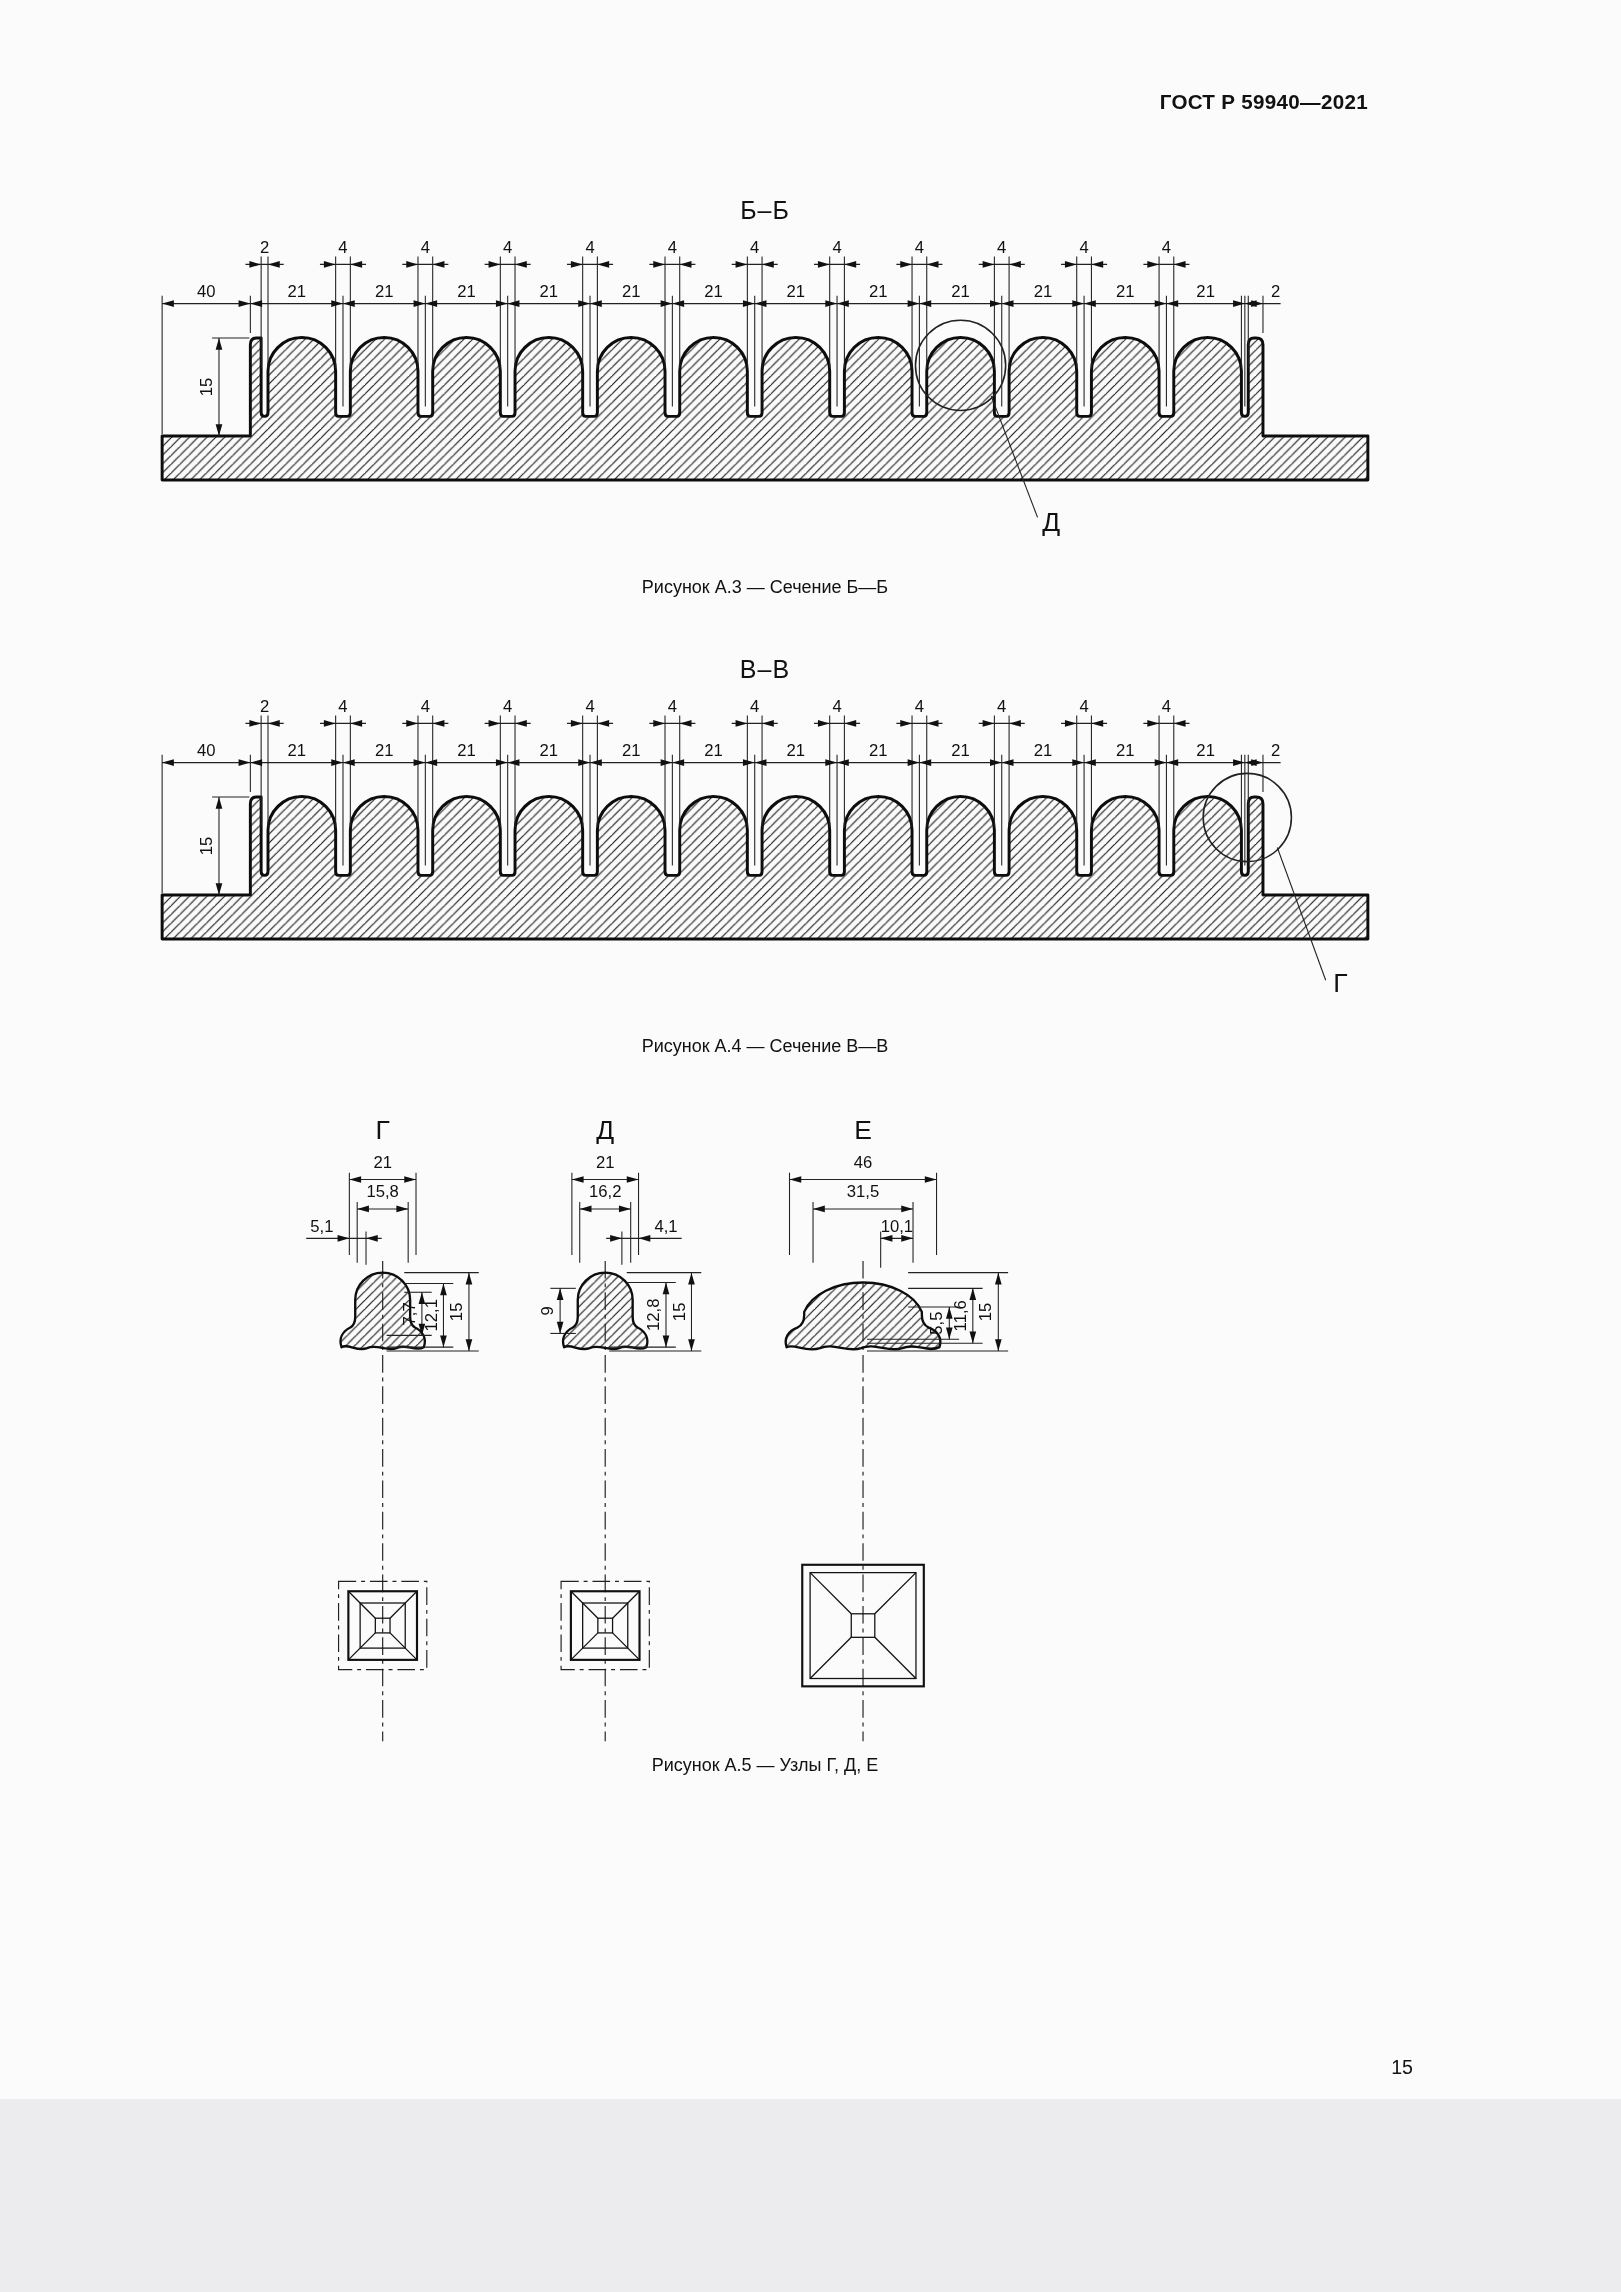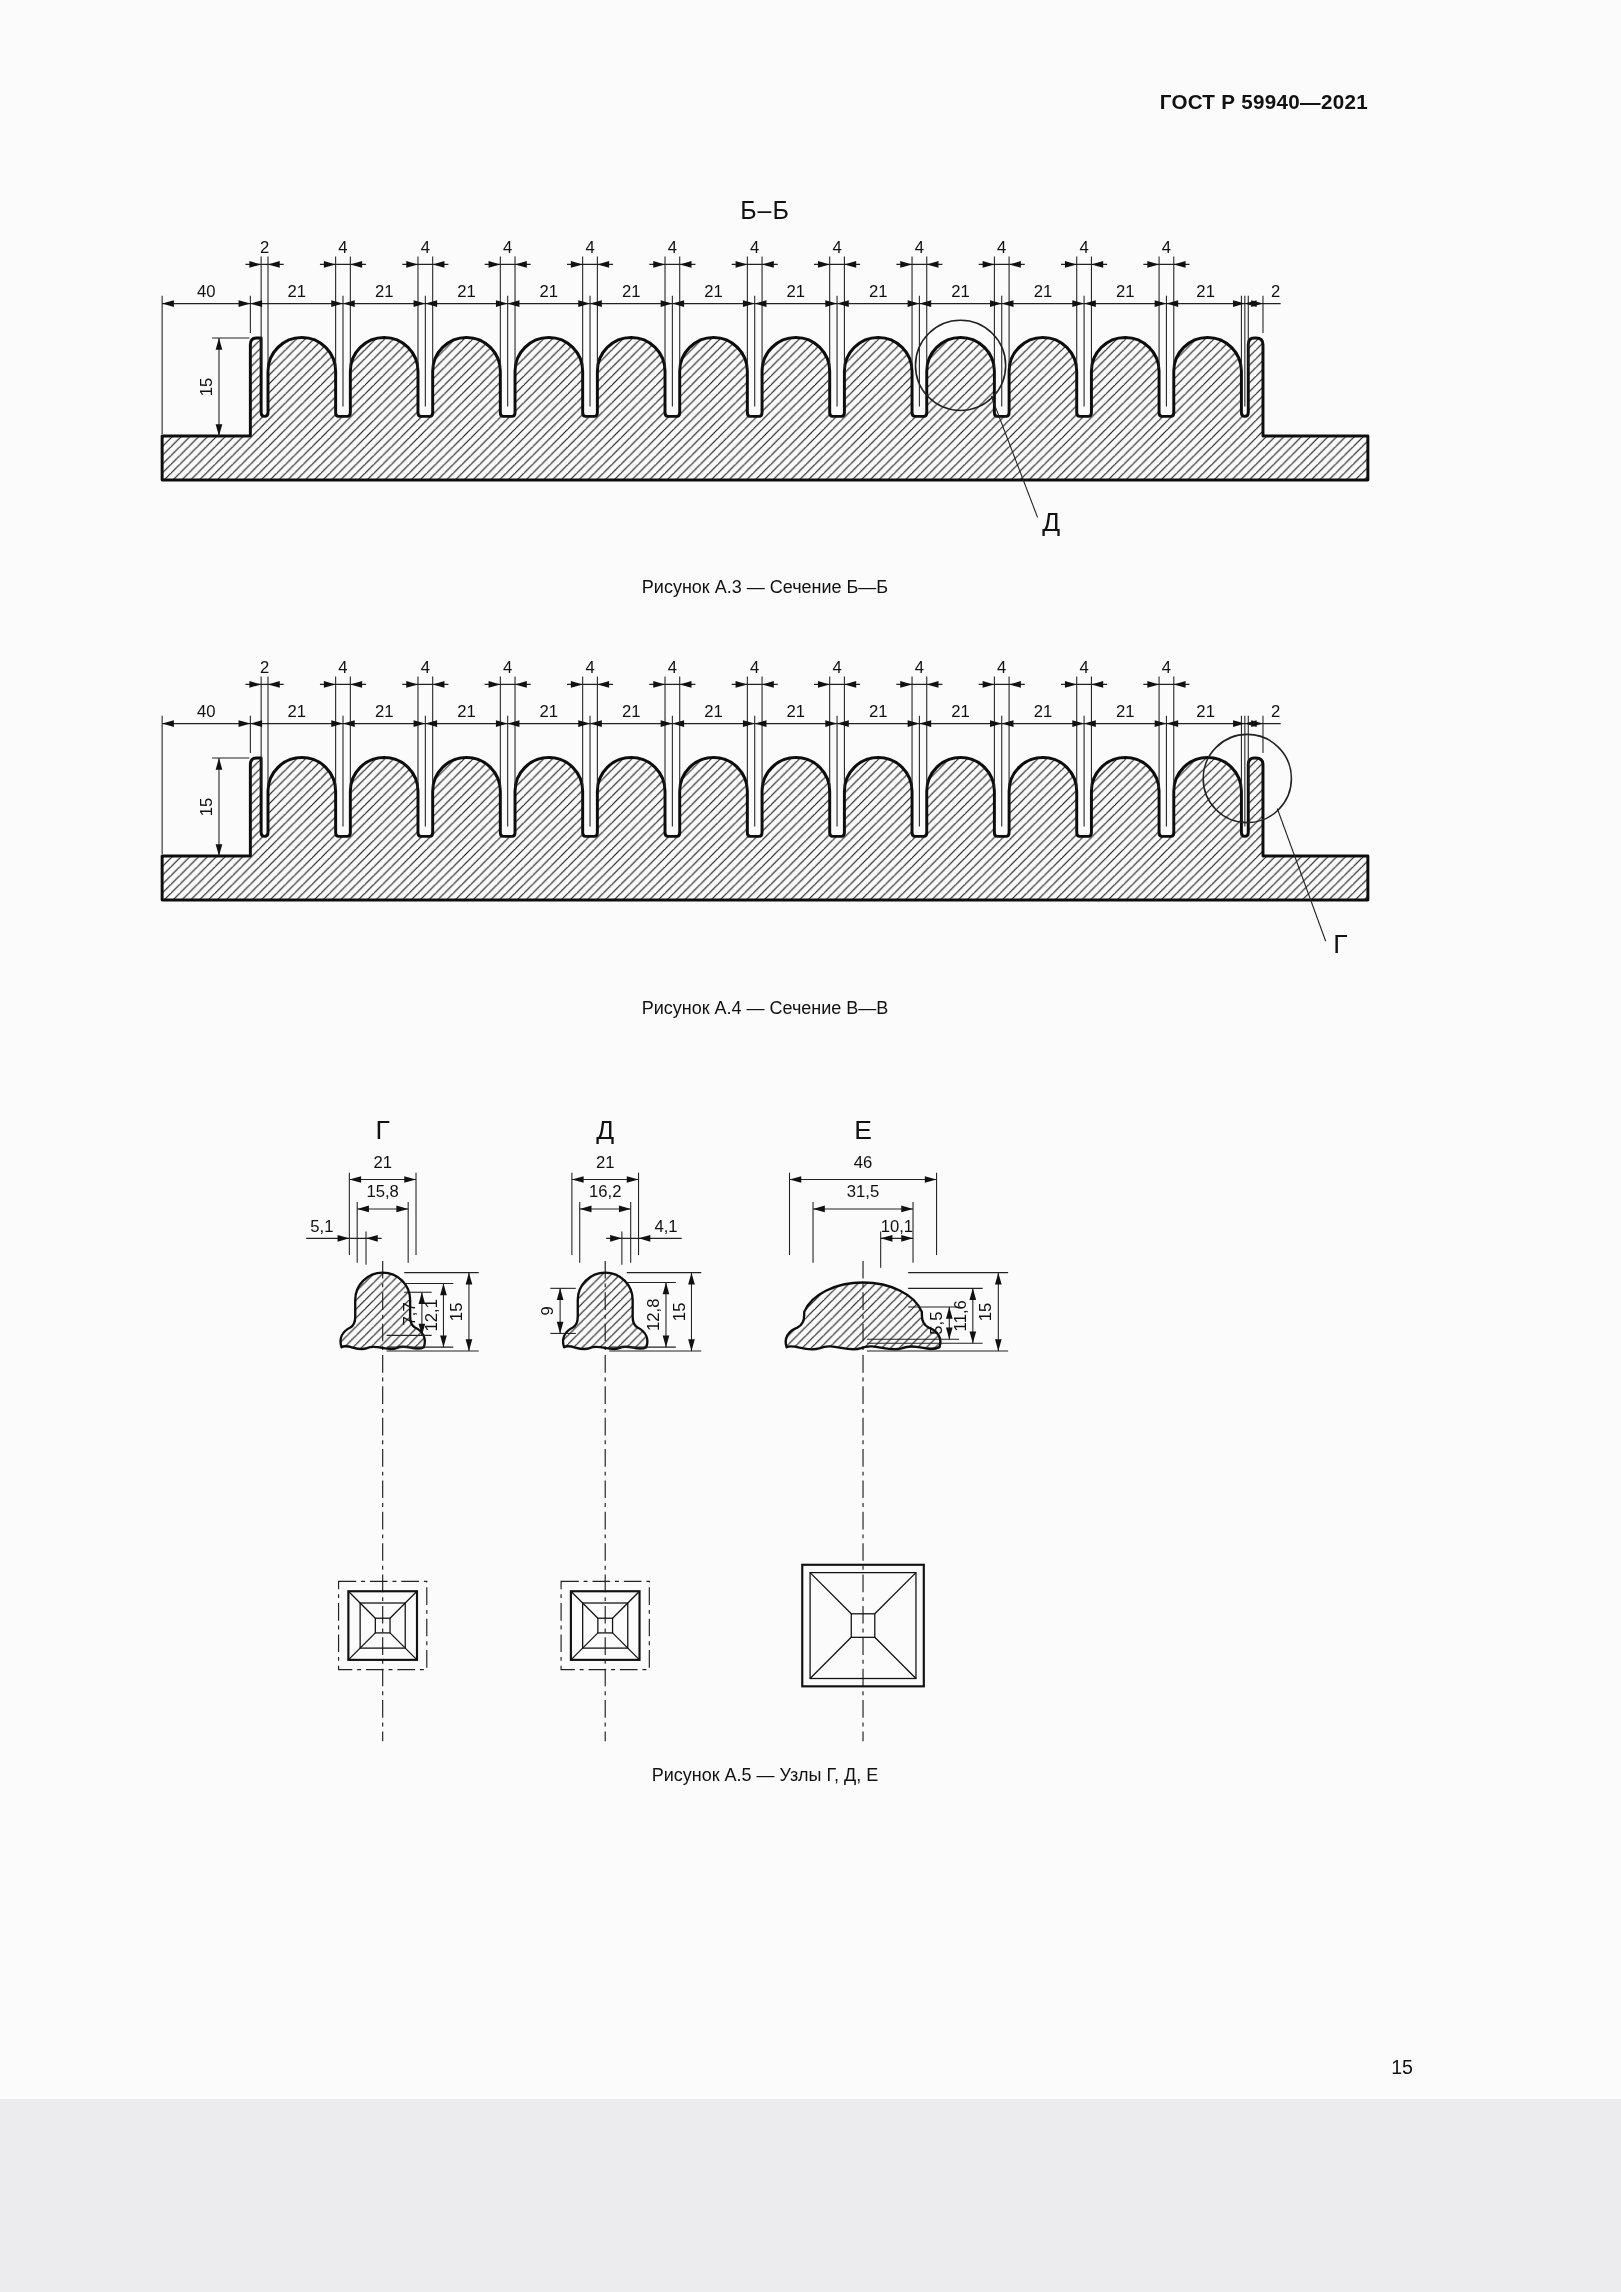--- a/index.html
+++ b/index.html
@@ -181,20 +181,21 @@
         <polygon points="103,205 99.6,193 106.4,193" class="arr"></polygon>
         <text x="96" y="155" class="dim" transform="rotate(-90 96 155)">15</text>
         <circle cx="859.5" cy="133" r="46" class="detailc"></circle>
         <line x1="890.78" y1="164.28" x2="938" y2="288" class="thin"></line>
         <text x="952" y="302" class="nodelabel">Д</text>
       </svg>
     <p class="caption">Рисунок А.3 — Сечение Б—Б</p>
   </section>
 
   <section class="sec" style="top:655px">
+    <h2 class="sec-title">В–В</h2>
     <svg id="svg-a4" viewBox="0 0 1320 320">
         <path d="M 45 250 L 45 205 L 135 205 L 135 112 Q 135 105 141 105 L 146 105 L 146 181 Q 146 185 149.5 185 Q 153 185 153 181 L 153 139 A 34.5 34.5 0 0 1 222 139 L 222 181 Q 222 185 225 185 L 234 185 Q 237 185 237 181 L 237 139 A 34.5 34.5 0 0 1 306 139 L 306 181 Q 306 185 309 185 L 318 185 Q 321 185 321 181 L 321 139 A 34.5 34.5 0 0 1 390 139 L 390 181 Q 390 185 393 185 L 402 185 Q 405 185 405 181 L 405 139 A 34.5 34.5 0 0 1 474 139 L 474 181 Q 474 185 477 185 L 486 185 Q 489 185 489 181 L 489 139 A 34.5 34.5 0 0 1 558 139 L 558 181 Q 558 185 561 185 L 570 185 Q 573 185 573 181 L 573 139 A 34.5 34.5 0 0 1 642 139 L 642 181 Q 642 185 645 185 L 654 185 Q 657 185 657 181 L 657 139 A 34.5 34.5 0 0 1 726 139 L 726 181 Q 726 185 729 185 L 738 185 Q 741 185 741 181 L 741 139 A 34.5 34.5 0 0 1 810 139 L 810 181 Q 810 185 813 185 L 822 185 Q 825 185 825 181 L 825 139 A 34.5 34.5 0 0 1 894 139 L 894 181 Q 894 185 897 185 L 906 185 Q 909 185 909 181 L 909 139 A 34.5 34.5 0 0 1 978 139 L 978 181 Q 978 185 981 185 L 990 185 Q 993 185 993 181 L 993 139 A 34.5 34.5 0 0 1 1062 139 L 1062 181 Q 1062 185 1065 185 L 1074 185 Q 1077 185 1077 181 L 1077 139 A 34.5 34.5 0 0 1 1146 139 L 1146 181 Q 1146 185 1149.5 185 Q 1153 185 1153 181 L 1153 112 Q 1153 105 1159 105 L 1161 105 Q 1168 105 1168 112 L 1168 205 L 1275 205 L 1275 250 Z" class="part"></path>
         <line x1="146" y1="136" x2="146" y2="22" class="thin"></line>
         <line x1="153" y1="136" x2="153" y2="22" class="thin"></line>
         <line x1="130" y1="30" x2="169" y2="30" class="thin"></line>
         <polygon points="146,30 134,26.6 134,33.4" class="arr"></polygon>
         <polygon points="153,30 165,26.6 165,33.4" class="arr"></polygon>
         <text x="149.5" y="18" class="dim">2</text>
         <line x1="222" y1="136" x2="222" y2="22" class="thin"></line>
         <line x1="237" y1="136" x2="237" y2="22" class="thin"></line>
@@ -467,19 +468,19 @@
         <polygon points="898,250 894.6,238 901.4,238" class="arr"></polygon>
         <text x="891" y="210" class="dim" transform="rotate(-90 891 210)">15</text>
         <rect x="698" y="468" width="124" height="124" class="sq2"></rect>
         <rect x="706" y="476" width="108" height="108" class="sq1"></rect>
         <rect x="748" y="518" width="24" height="24" class="sq1"></rect>
         <line x1="706" y1="476" x2="748" y2="518" class="sq1"></line>
         <line x1="814" y1="476" x2="772" y2="518" class="sq1"></line>
         <line x1="706" y1="584" x2="748" y2="542" class="sq1"></line>
         <line x1="814" y1="584" x2="772" y2="542" class="sq1"></line>
       </svg>
-    <p class="caption" style="margin-top:12px">Рисунок А.5 — Узлы Г, Д, Е</p>
+    <p class="caption" style="margin-top:2px">Рисунок А.5 — Узлы Г, Д, Е</p>
   </section>
 
   <div class="page-number">15</div>
 
 </div>
 
 
 </body></html>

